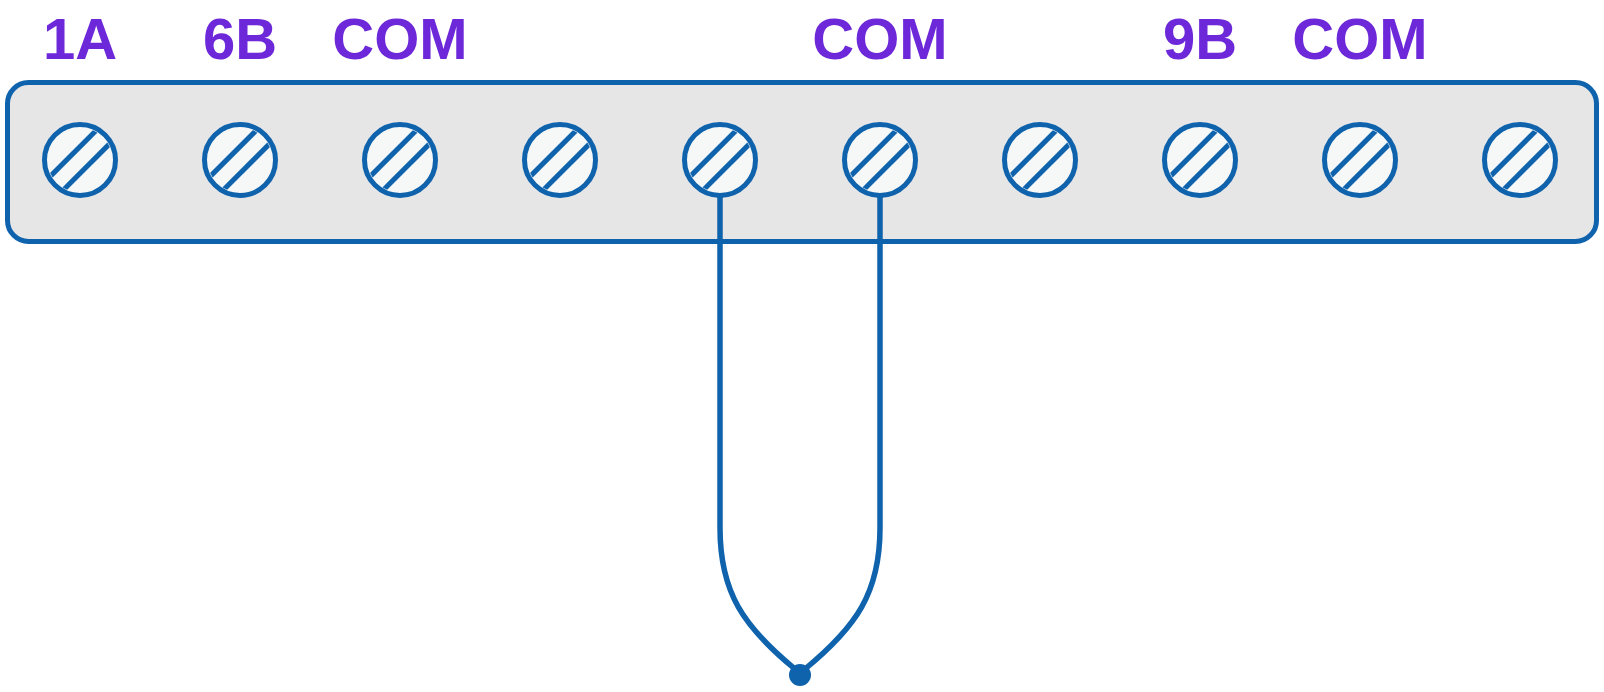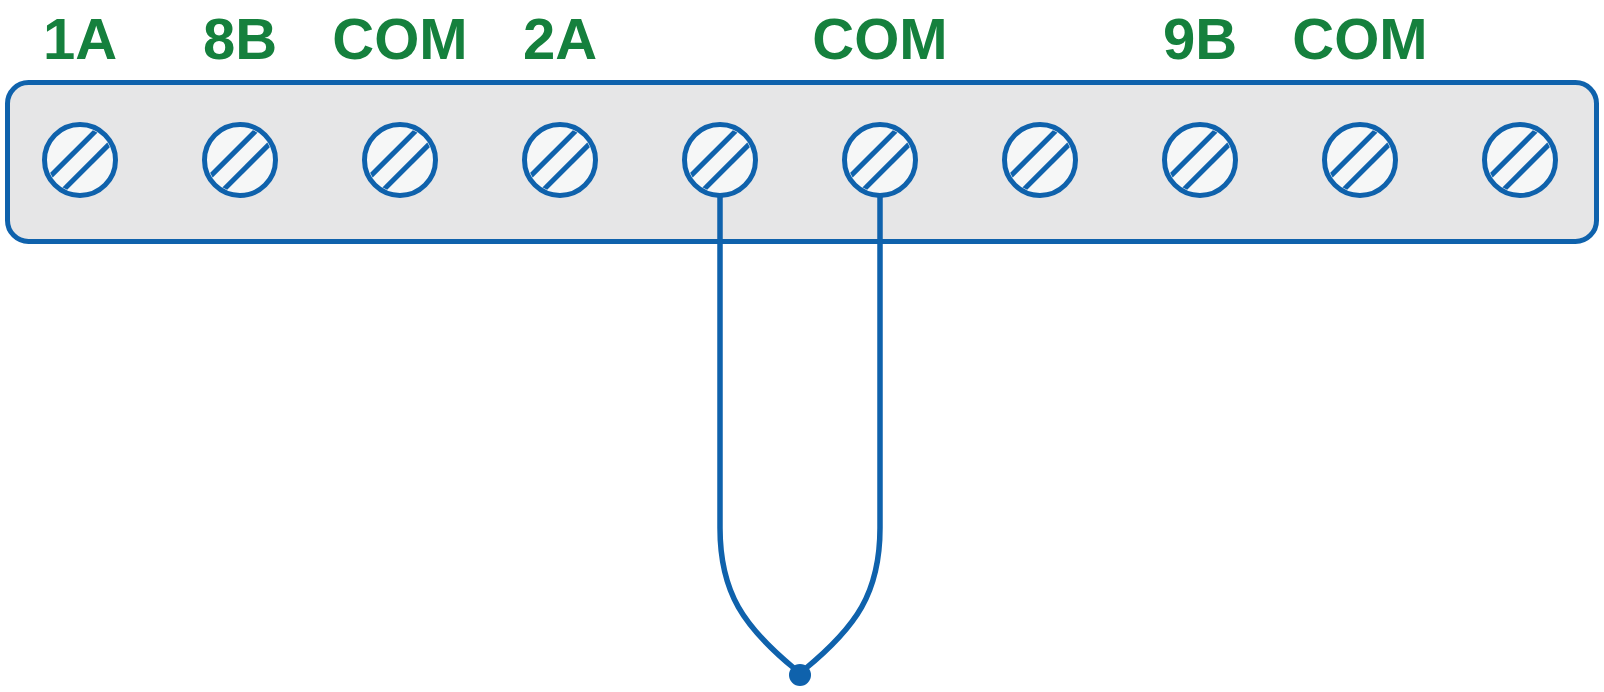--- a/index.html
+++ b/index.html
@@ -22,42 +22,41 @@
     left: 0; top: 0;
     width: 1604px; height: 80px;
   }
   .tlabel {
     position: absolute;
     top: 8px;
     width: 160px;
     text-align: center;
     font-size: 58px;
     font-weight: bold;
-    color: #15803d;
+    color: #6d28d9;
     letter-spacing: 0px;
     line-height: 62px;
     user-select: none;
   }
   .diagram-svg {
     position: absolute;
     left: 0; top: 0;
     width: 1604px; height: 692px;
     display: block;
   }
 </style>
 </head>
 <body>
 
 <div class="stage">
 
   <div class="labels-row">
     <div class="tlabel" style="left:0px">1A</div>
-    <div class="tlabel" style="left:160px">8B</div>
+    <div class="tlabel" style="left:160px">6B</div>
     <div class="tlabel" style="left:320px">COM</div>
-    <div class="tlabel" style="left:480px">2A</div>
     <div class="tlabel" style="left:800px">COM</div>
     <div class="tlabel" style="left:1120px">9B</div>
     <div class="tlabel" style="left:1280px">COM</div>
   </div>
 
   <svg class="diagram-svg" viewBox="0 0 1604 692">
     <defs>
       <clipPath id="screw-clip">
         <circle cx="0" cy="0" r="32.5"></circle>
       </clipPath>

